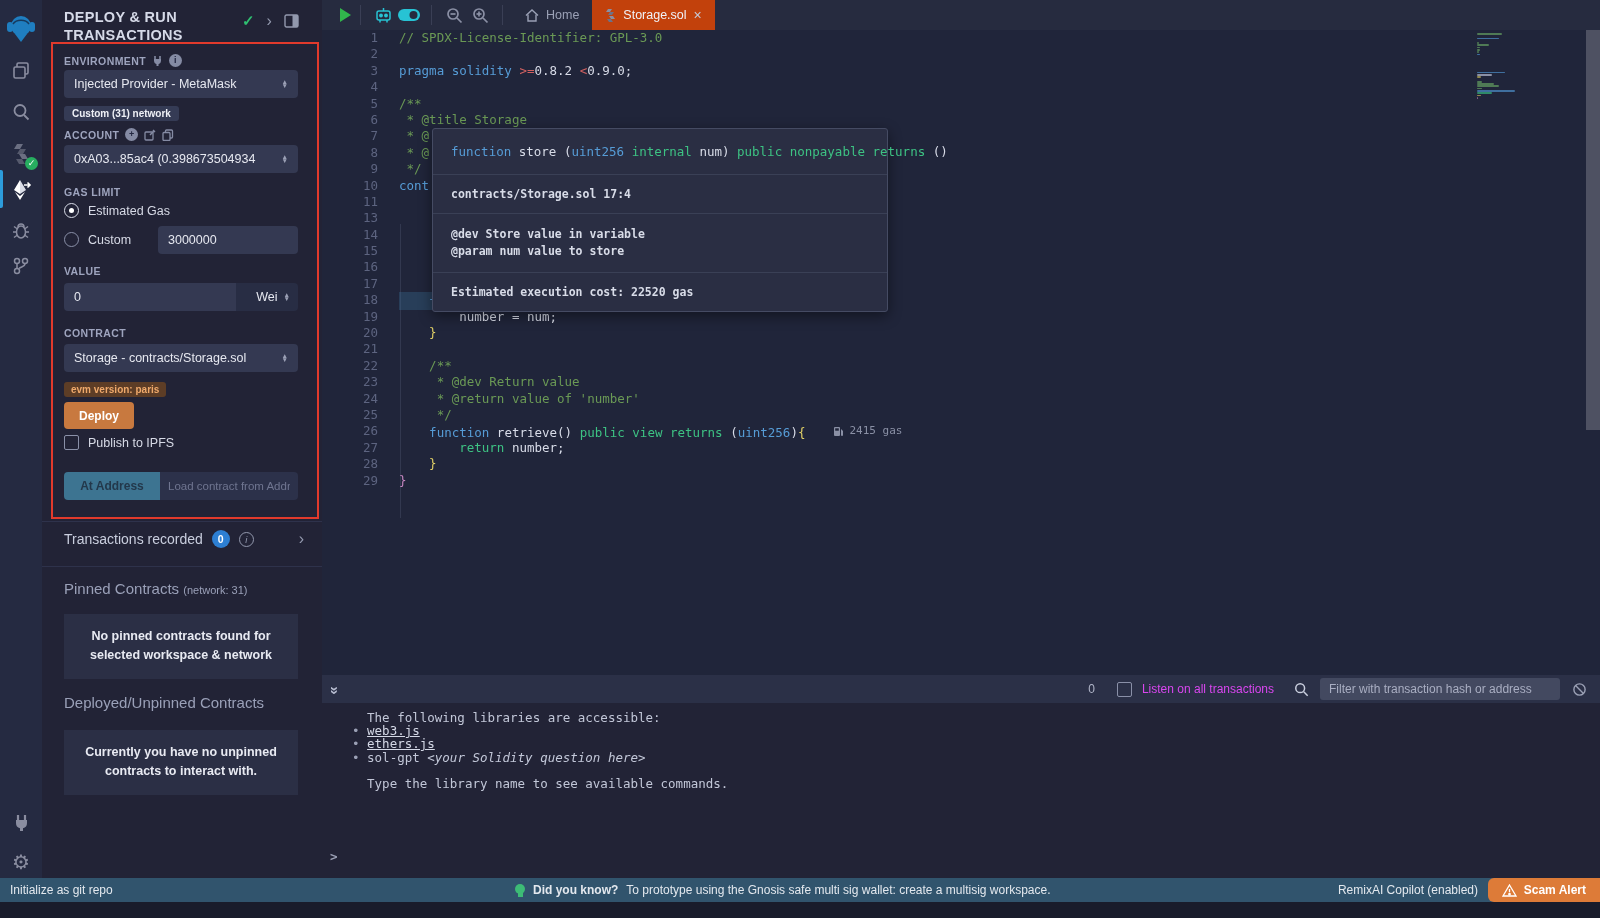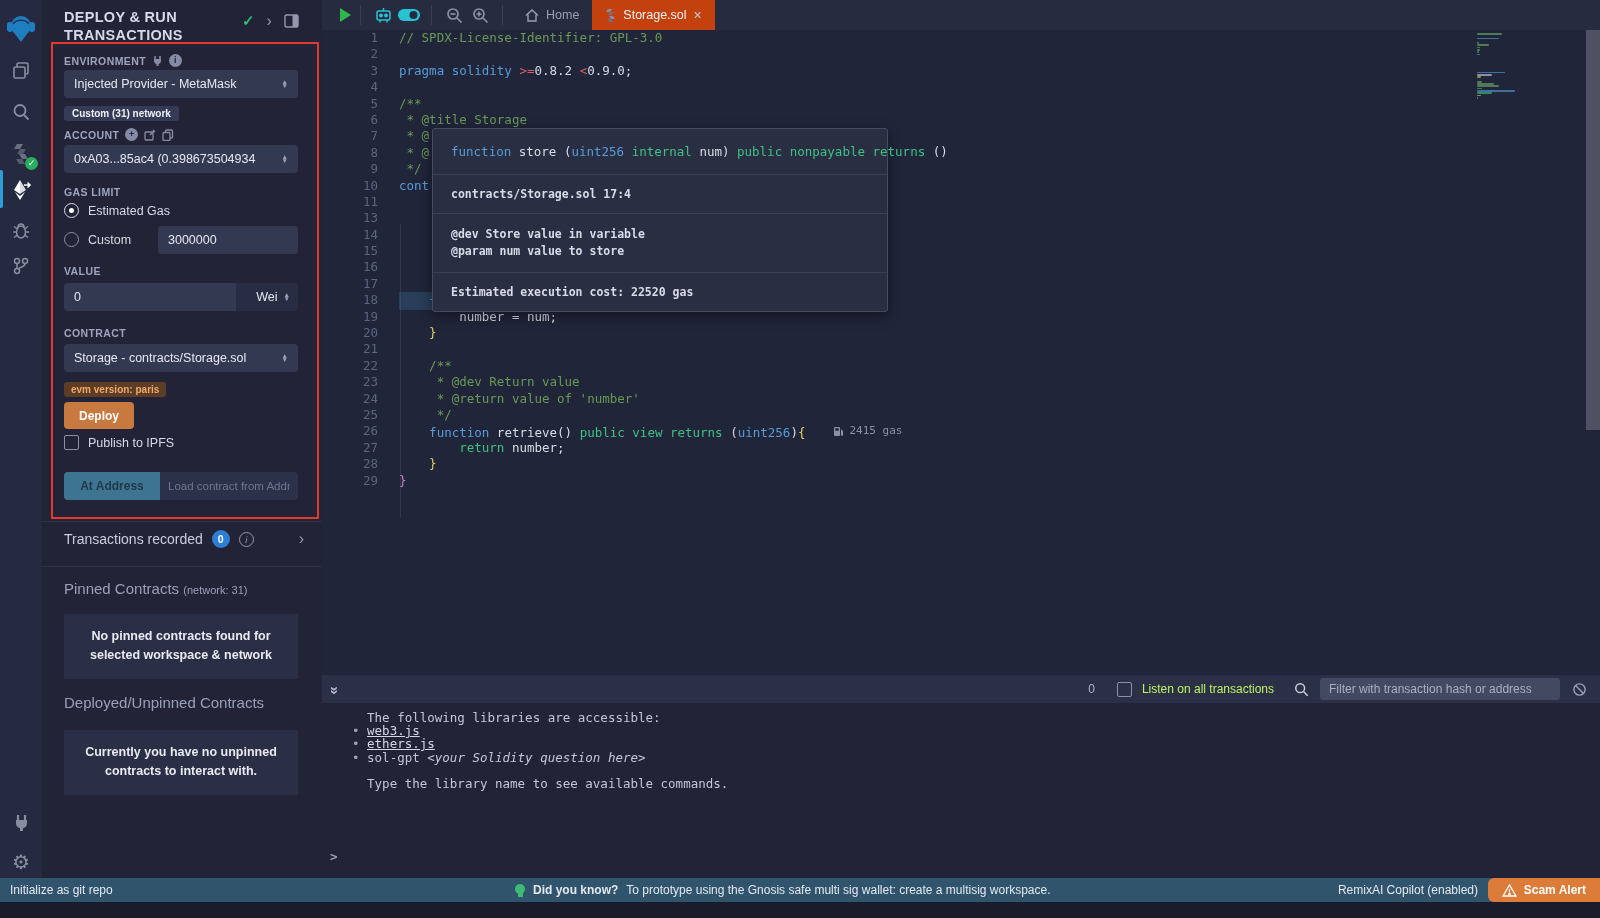--- a/index.html
+++ b/index.html
@@ -80,21 +80,21 @@
   
   #tooltip { position:absolute; left:110px; top:98px; width:456px; background:#2a2e43; border:1px solid #454b63; border-radius:3px; box-shadow:0 4px 14px rgba(0,0,0,.45); z-index:10; font-family:"DejaVu Sans Mono", monospace; }
   .tt-sig { padding:15px 18px; font-size:12.5px; white-space:nowrap; }
   .tt-row { border-top:1px solid #3a4056; padding:12px 18px; color:#d8dce8; font-size:11.5px; font-weight:bold; }
   .tt-doc div { line-height:17px; }
 
   
   #term-bar { position:absolute; left:0; top:675px; width:1278px; height:28px; background:#2b3047; display:flex; align-items:center; }
   .dbl-chev { color:#b8bdd1; font-size:15px; font-weight:bold; transform:rotate(90deg); margin-left:10px; letter-spacing:-2px; cursor:pointer; }
   #term-count { color:#b0b5c8; font-size:12px; margin-left:auto; }
-  #listen-label { color:#bef264; font-size:12px; }
+  #listen-label { color:#d946ef; font-size:12px; }
   #filter-input { background:#434960; border:none; border-radius:3px; height:22px; width:240px; color:#dfe2ee; font-size:12px; padding:0 9px; outline:none; }
   #filter-input::placeholder { color:#a9aec2; }
   #terminal { position:absolute; left:0; top:703px; width:1278px; height:175px; background:#222336; font-family:"DejaVu Sans Mono", monospace; font-size:12.5px; color:#c2c7d8; }
   .term-line { height:13.2px; line-height:13.2px; white-space:pre; }
   .term-line .bullet { color:#9ba0b5; }
   .term-link { text-decoration:underline; color:#d4d8e6; }
   .term-italic { font-style:italic; }
   #term-prompt { position:absolute; left:8px; top:146px; color:#9ba0b5; font-weight:bold; }
 
   

